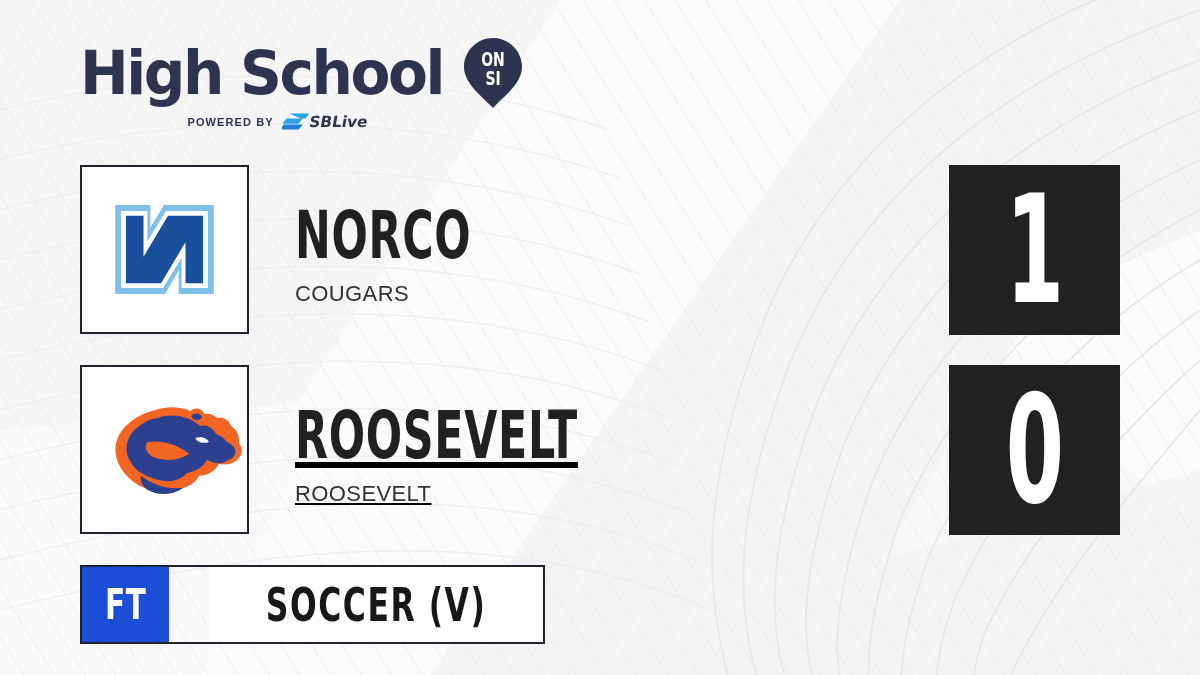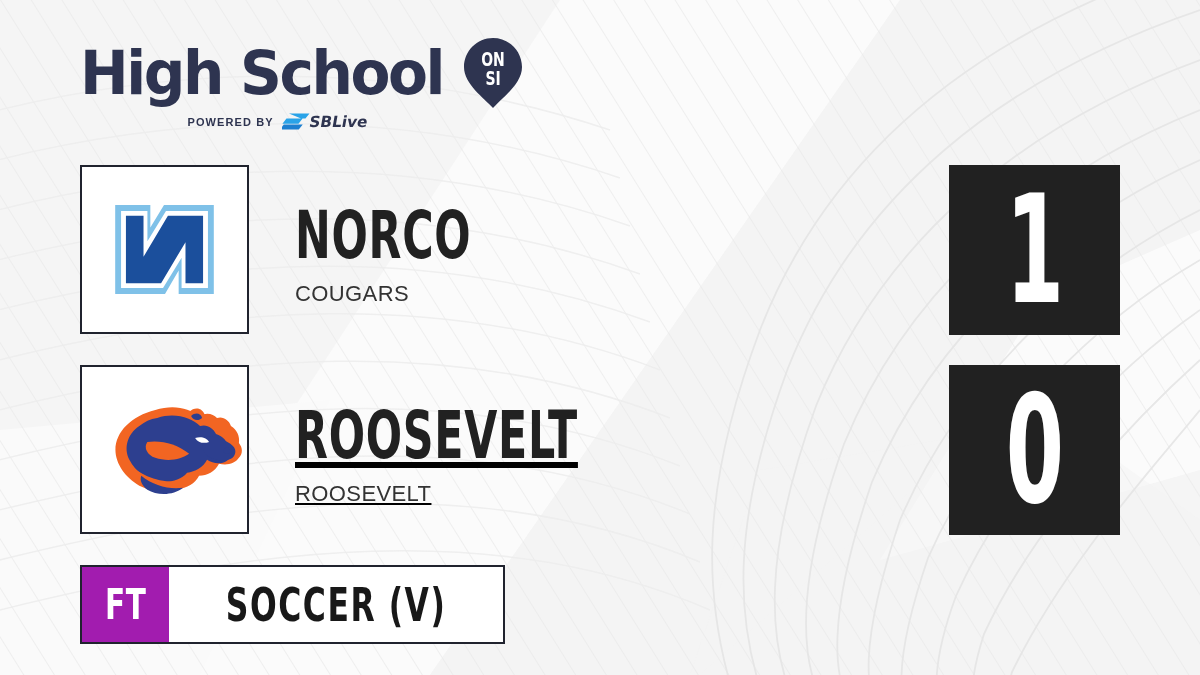--- a/index.html
+++ b/index.html
@@ -108,38 +108,38 @@
     display:block;
   }
 
   
   .status-bar {
     position:absolute; left:80px; top:565px;
     height:79px; display:flex; align-items:stretch;
     border:2px solid #20232e;
   }
   .status-code {
-    background:#a21caf;
+    background:#1d4ed8;
     width:87px;
     display:flex; align-items:center; justify-content:center;
   }
   .status-code span {
     font-family:"DejaVu Sans Condensed","DejaVu Sans", sans-serif;
     font-weight:700;
     font-size:42px;
     line-height:42px;
     color:#ffffff;
     transform:scaleX(0.78);
     transform-origin:center center;
     letter-spacing:1px;
   }
   .status-sport {
     background:#ffffff;
     padding:0 22px;
-    display:flex; align-items:center; 
+    display:flex; align-items:center; margin-left:40px;
   }
   .status-sport span {
     font-family:"DejaVu Sans Condensed","DejaVu Sans", sans-serif;
     font-weight:700;
     font-size:46px;
     line-height:46px;
     color:#181818;
     transform:scaleX(0.76);
     transform-origin:center center;
     letter-spacing:2px;

